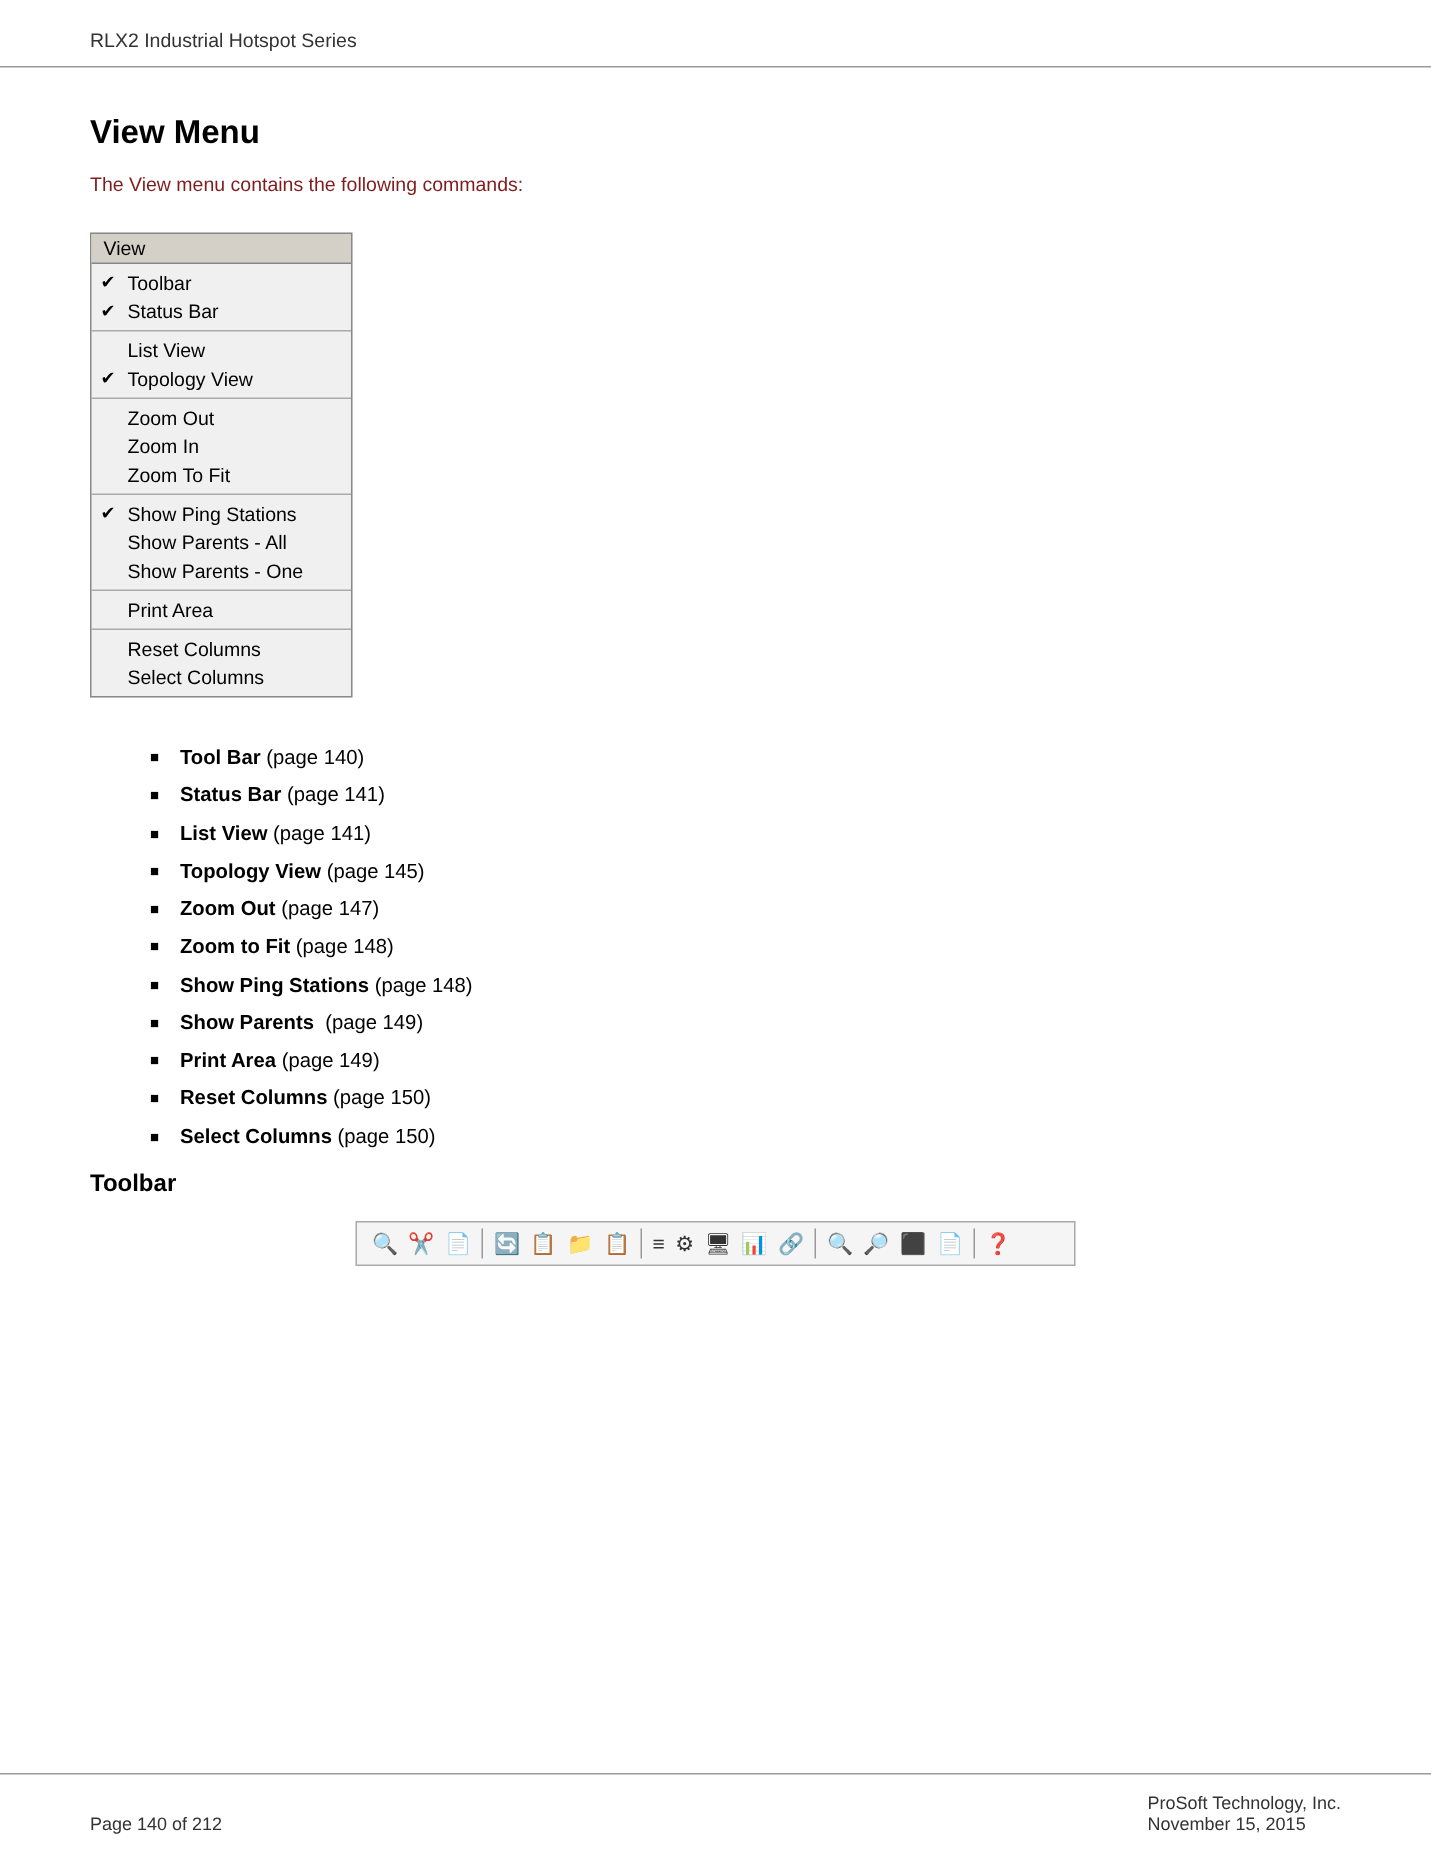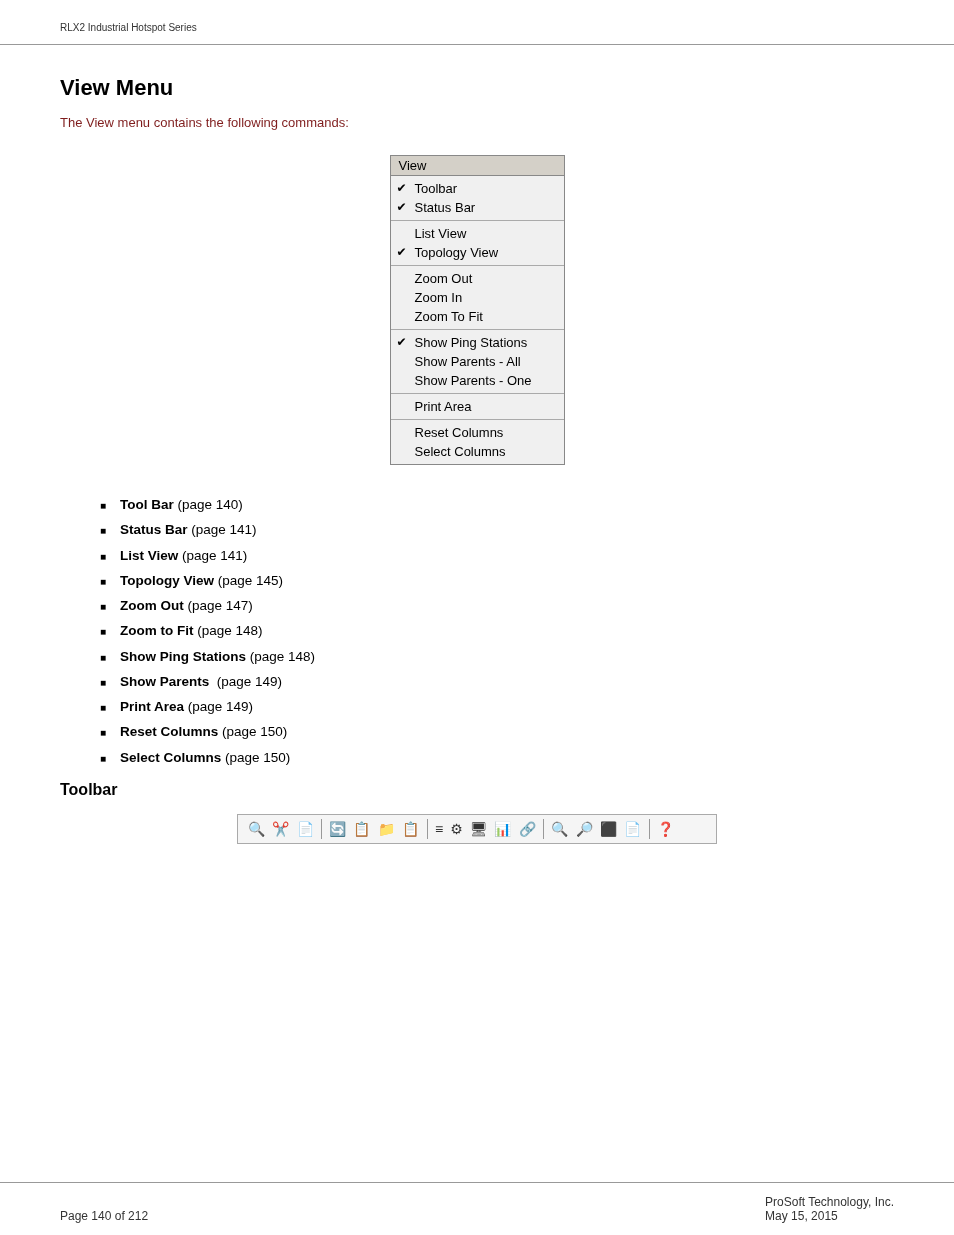--- a/index.html
+++ b/index.html
@@ -12,21 +12,21 @@
       min-height: 1235px;
       position: relative;
     }
 
     
     .page-header {
       padding: 18px 60px 10px 60px;
       border-bottom: 1px solid #999;
     }
     .page-header-text {
-      font-size: 10px;
+      font-size: 13px;
       color: #333;
     }
 
     
     .main-content {
       padding: 30px 60px 40px 60px;
     }
 
     .section-title {
       font-size: 22px;
@@ -36,21 +36,21 @@
 
     .intro-text {
       font-size: 13px;
       margin-bottom: 25px;
       color: #7f1d1d;
     }
 
     
     .menu-container {
       display: flex;
-      justify-content: center;
+      justify-content: flex-start;
       margin-bottom: 30px;
     }
 
     .menu-box {
       border: 1px solid #888;
       min-width: 175px;
       background: #f0f0f0;
       font-size: 13px;
     }
 
@@ -289,15 +289,15 @@
       <span class="toolbar-icon">❓</span>
     </div>
   </div>
 
 </div>
 
 <div class="page-footer">
   <span class="footer-left">Page 140 of 212</span>
   <div class="footer-right">
     <div>ProSoft Technology, Inc.</div>
-    <div>May 15, 2015</div>
+    <div>November 15, 2015</div>
   </div>
 </div>
 
 </body></html>

